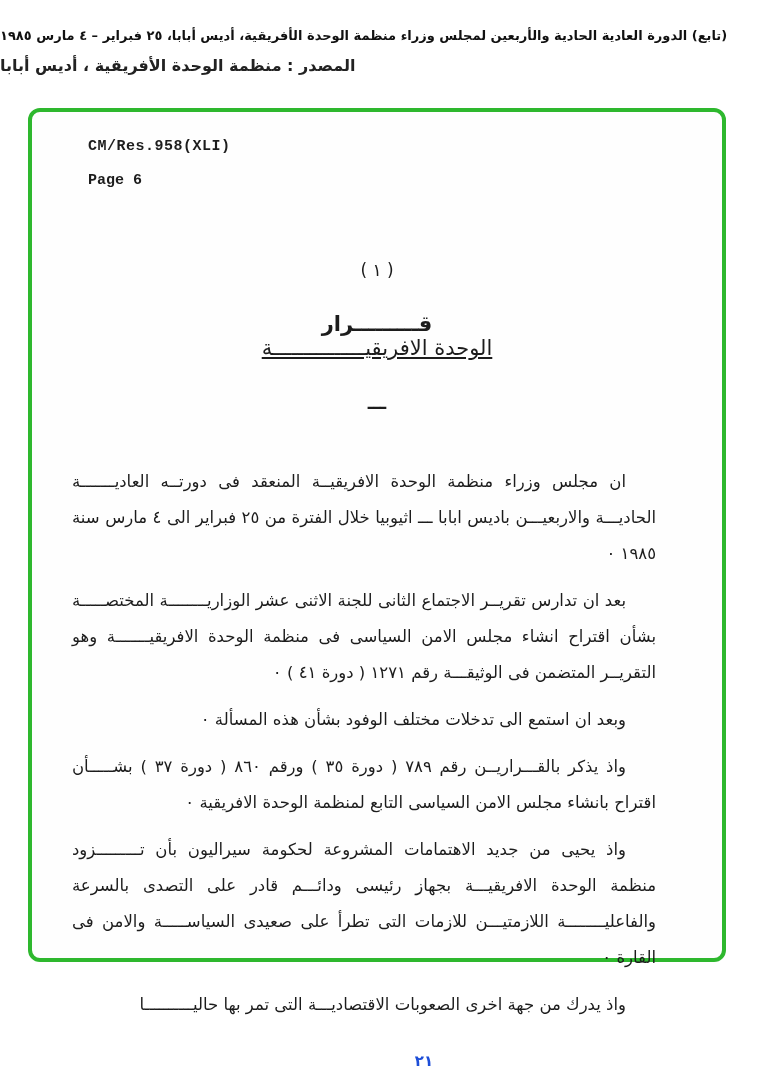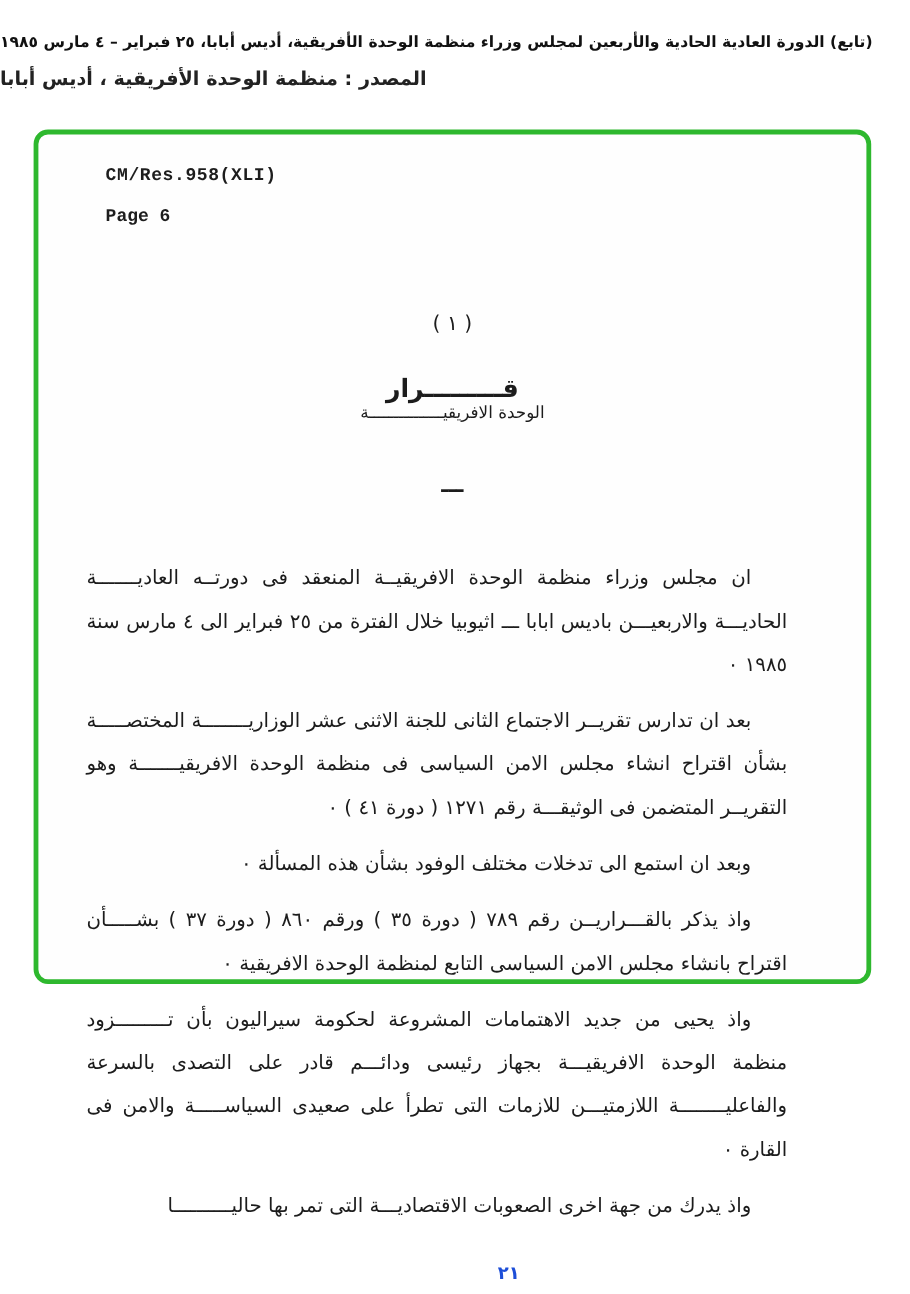--- a/index.html
+++ b/index.html
@@ -41,21 +41,21 @@
     font-weight: 700;
     color: #222;
   }
 
   
   .scan-frame {
     position: absolute;
     left: 28px;
     top: 108px;
     width: 698px;
-    height: 712px;
+    height: 854px;
     border: 4px solid #2eb82e;
     border-radius: 12px;
     background: #fefefe;
     box-sizing: border-box;
   }
   .scan-page {
     position: relative;
     width: 100%;
     height: 100%;
   }
@@ -99,22 +99,23 @@
     font-size: 21px;
     font-weight: 700;
     letter-spacing: 1px;
   }
   .resolution-subject-1 {
     font-size: 17px;
     margin-bottom: 14px;
     word-spacing: 6px;
   }
   .resolution-subject-2 {
-    font-size: 14px;
-    margin-bottom: 42px;
+    font-size: 21px;
+    margin-bottom: 32px;
+    text-decoration: underline;
   }
   .separator-dash {
     font-size: 18px;
     font-weight: 700;
     letter-spacing: 2px;
   }
 
   
   .doc-body {
     position: absolute;

